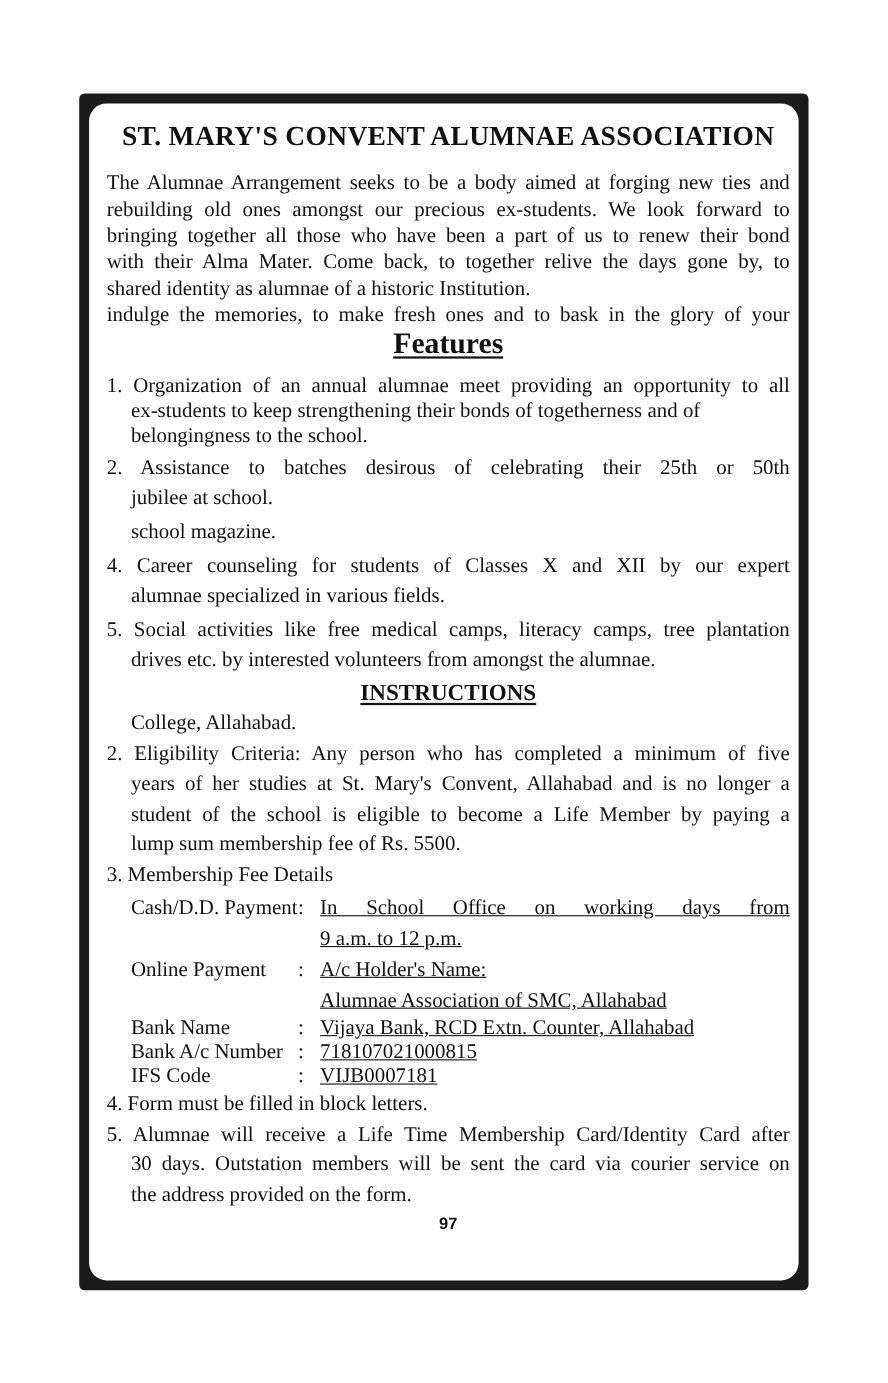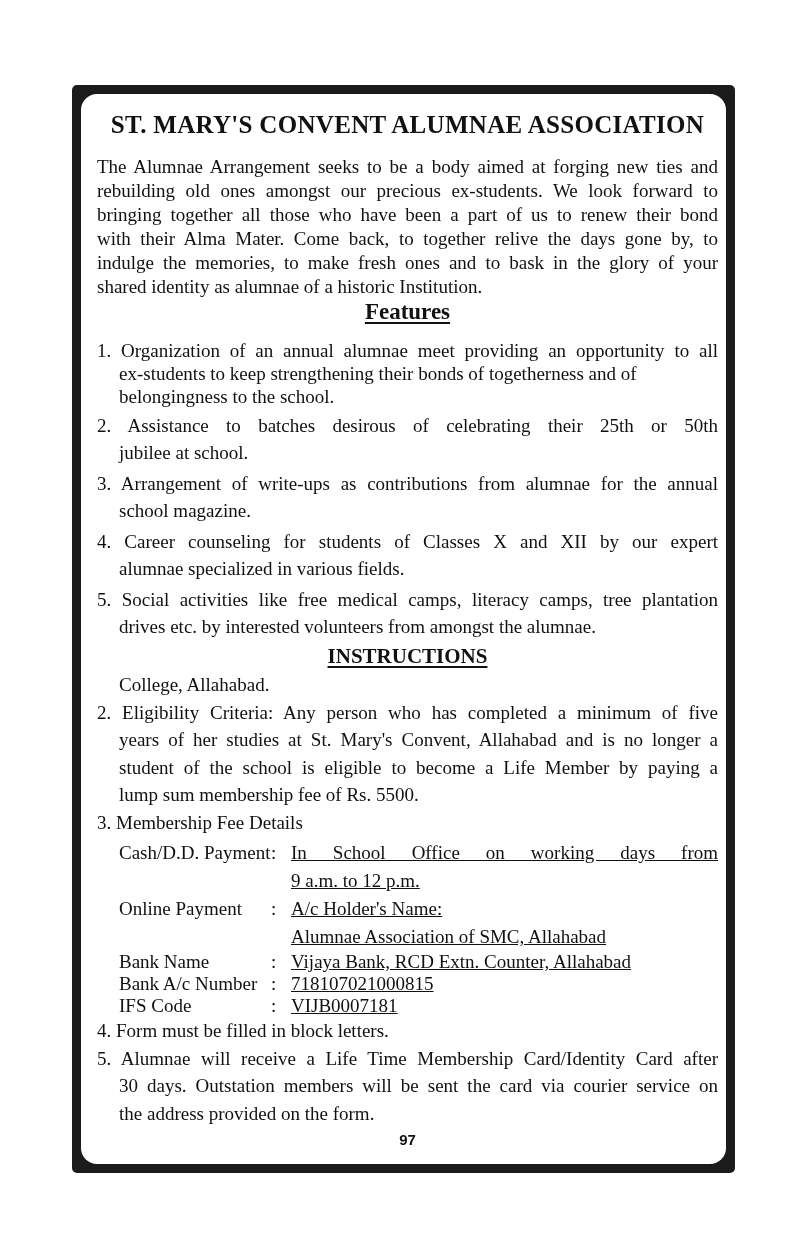--- a/index.html
+++ b/index.html
@@ -38,21 +38,21 @@
   .body-text { font-size: 19px; }
   .ln { min-height: 1em; }
   .ln.s { text-align: justify; text-align-last: justify; }
   .ln.wrap { padding-left: 22px; }
 
   .intro { margin-top: 15px; }
   .intro .ln { line-height: 24px; }
 
   .center-heading {
     margin: 0; text-align: center;
-    font-size: 23px; line-height: 26px; font-weight: bold;
+    font-size: 27px; line-height: 26px; font-weight: bold;
   }
   .left-heading {
     margin: 3px 0 0 0; text-align: center;
     font-size: 21px; line-height: 26px; font-weight: bold;
   }
   .heading-underline {
     text-decoration: underline;
     text-decoration-thickness: 2px;
     text-underline-offset: 3px;
   }
@@ -88,38 +88,37 @@
 <div class="frame">
   <div class="inner body-text">
 
     <h1 class="title">ST. MARY'S CONVENT ALUMNAE ASSOCIATION</h1>
 
     <div class="intro">
       <div class="ln s">The Alumnae Arrangement seeks to be a body aimed at forging new ties and</div>
       <div class="ln s">rebuilding old ones amongst our precious ex-students. We look forward to</div>
       <div class="ln s">bringing together all those who have been a part of us to renew their bond</div>
       <div class="ln s">with their Alma Mater. Come back, to together relive the days gone by, to</div>
+      <div class="ln">shared identity as alumnae of a historic Institution.</div>
       <div class="ln s">indulge the memories, to make fresh ones and to bask in the glory of your</div>
-      <div class="ln">shared identity as alumnae of a historic Institution.</div>
     </div>
 
     <h2 class="center-heading"><span class="heading-underline">Features</span></h2>
 
     <div class="features">
       <div class="item tight">
         <div class="ln s">1. Organization of an annual alumnae meet providing an opportunity to all</div>
         <div class="ln wrap">ex-students to keep strengthening their bonds of togetherness and of</div>
         <div class="ln wrap">belongingness to the school.</div>
       </div>
       <div class="item">
         <div class="ln s">2. Assistance to batches desirous of celebrating their 25th or 50th</div>
         <div class="ln wrap">jubilee at school.</div>
       </div>
       <div class="item">
-        <div class="ln s">3. Arrangement of write-ups as contributions from alumnae for the annual</div>
         <div class="ln wrap">school magazine.</div>
       </div>
       <div class="item">
         <div class="ln s">4. Career counseling for students of Classes X and XII by our expert</div>
         <div class="ln wrap">alumnae specialized in various fields.</div>
       </div>
       <div class="item">
         <div class="ln s">5. Social activities like free medical camps, literacy camps, tree plantation</div>
         <div class="ln wrap">drives etc. by interested volunteers from amongst the alumnae.</div>
       </div>

